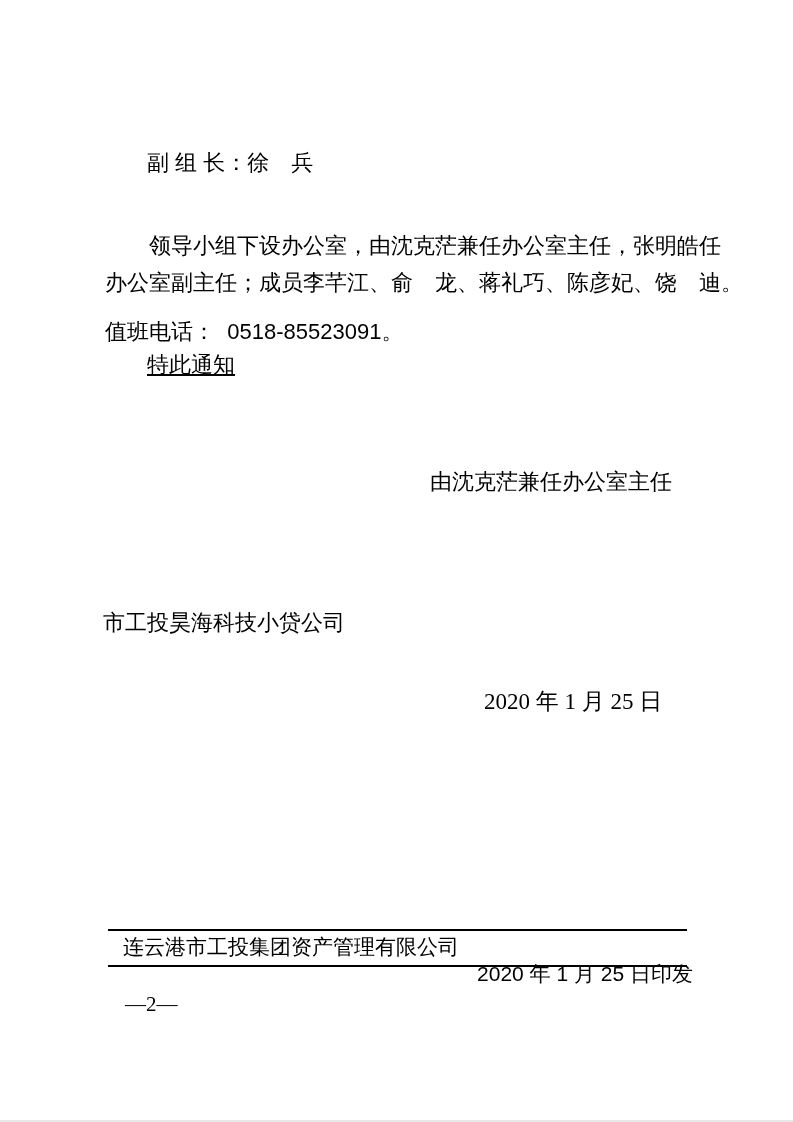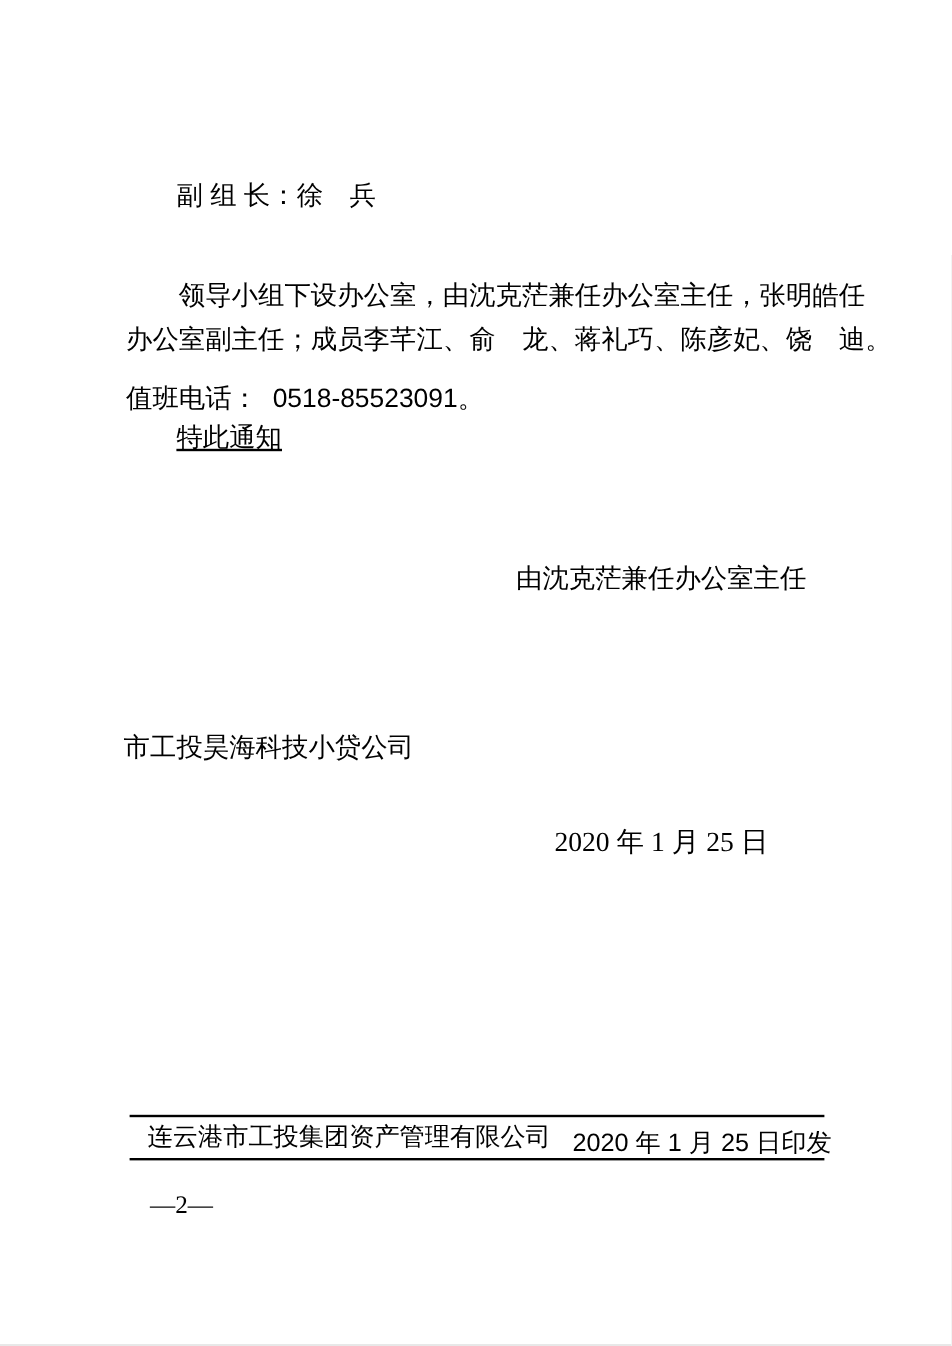--- a/index.html
+++ b/index.html
@@ -63,25 +63,25 @@
 
   <div class="abs body-line" style="left:105px; top:307px;margin-top:12px;">值班电话：  0518-85523091。</div>
 
   <div class="abs body-line" style="left:147px; top:352px;text-decoration:underline;">特此通知</div>
 
 
   <div class="abs sig-line" style="left:430px; top:467px;">由沈克茫兼任办公室主任</div>
 
   <div class="abs sig-line" style="left:103px; top:608px;">市工投昊海科技小贷公司</div>
 
-  <div class="abs date-line" style="left:462px; top:686px;text-align:center;">2020 年 1 月 25 日</div>
+  <div class="abs date-line" style="left:484px; top:686px;text-align:center;">2020 年 1 月 25 日</div>
 
   <div class="footer-rule" style="top:929px;"></div>
 
   <div class="abs footer-text" style="left:123px; top:933px;">连云港市工投集团资产管理有限公司</div>
 
-  <div class="abs footer-text" style="right:100px; top:938px;margin-left:32px;">2020 年 1 月 25 日印发</div>
+  <div class="abs footer-text" style="right:100px; top:960px;margin-left:32px;">2020 年 1 月 25 日印发</div>
 
   <div class="footer-rule" style="top:965px;"></div>
 
   <div class="abs page-number" style="left:125px; top:992px;">—2—</div>
 
 </div>
 
 </body></html>

